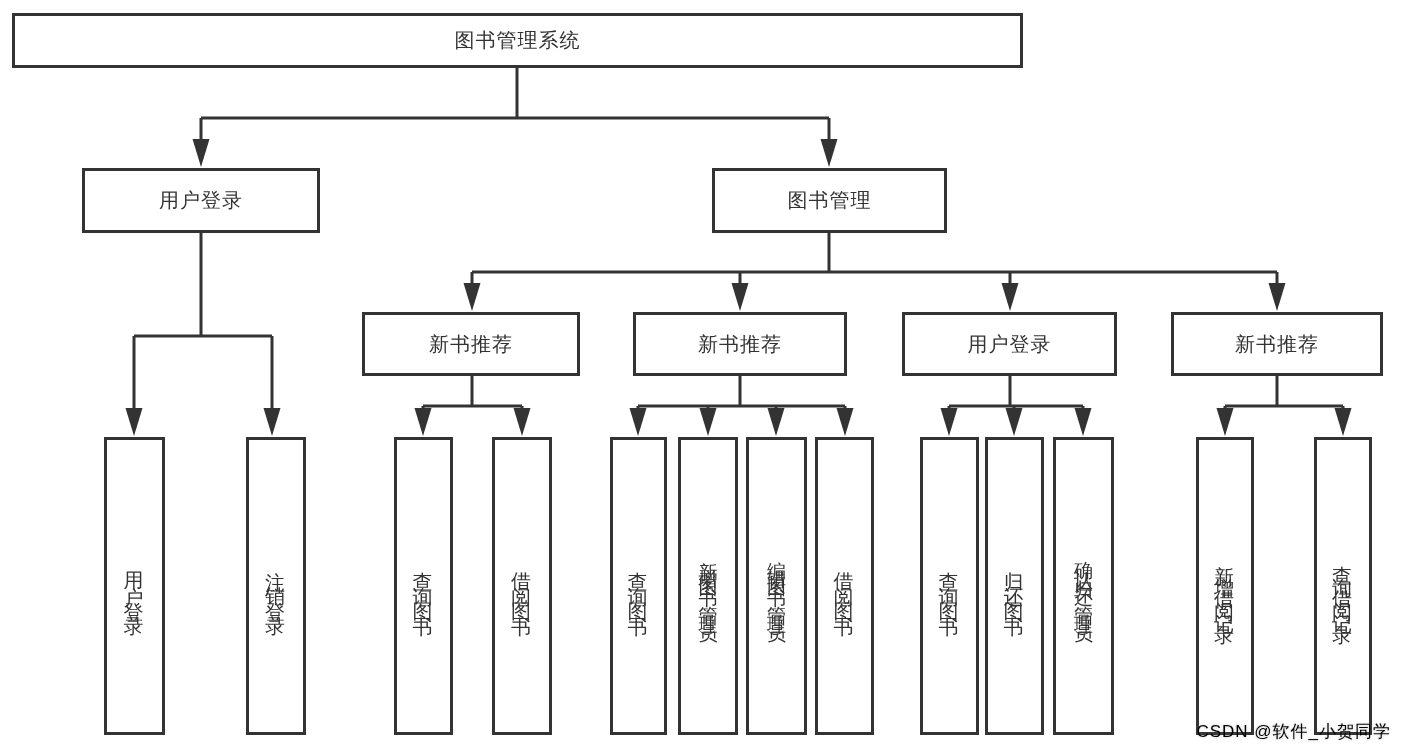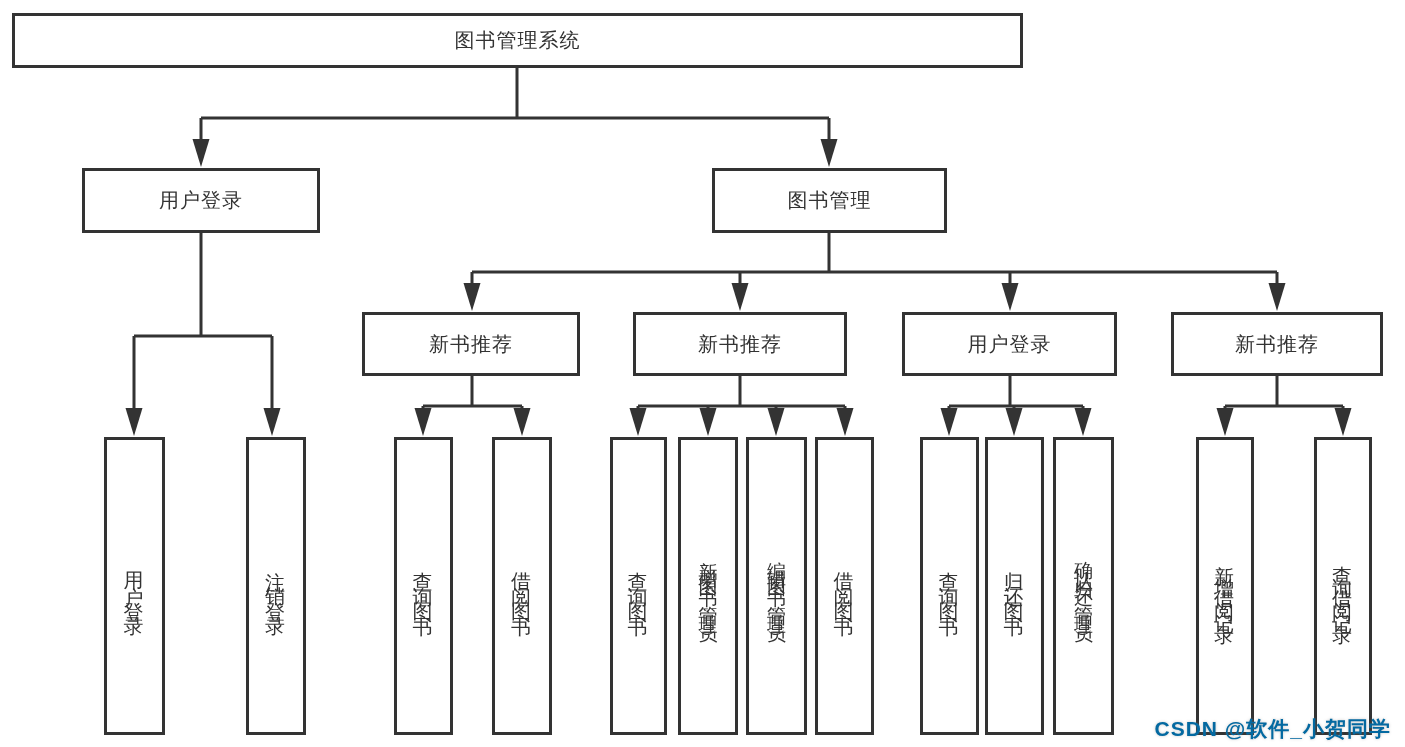--- a/index.html
+++ b/index.html
@@ -39,27 +39,26 @@
     text-orientation: mixed;
     letter-spacing: 15px;
     white-space: nowrap;
   }
   .node.vert.gap-md span { letter-spacing: 12px; }
   .node.vert.gap-sm span { letter-spacing: 9px; font-size: 19px; }
   .watermark {
     position: absolute;
     right: 14px;
     bottom: 4px;
-    font-size: 21px;
-    color: #0369a1;
+    font-size: 17px;
+    color: #000000;
     text-shadow: 0 0 3px rgba(130,130,130,0.45);
     letter-spacing: 1px;
     z-index: 5;
     pointer-events: none;
-    font-weight: bold;
   }
 </style>
 </head>
 <body>
 
 <div class="canvas">
 
   <svg class="wires" viewBox="0 0 1405 747">
     <g stroke="#333333" stroke-width="3" fill="none">
       <path d="M517 68 V118 M201 118 H829 M201 118 V150 M829 118 V150"></path>

